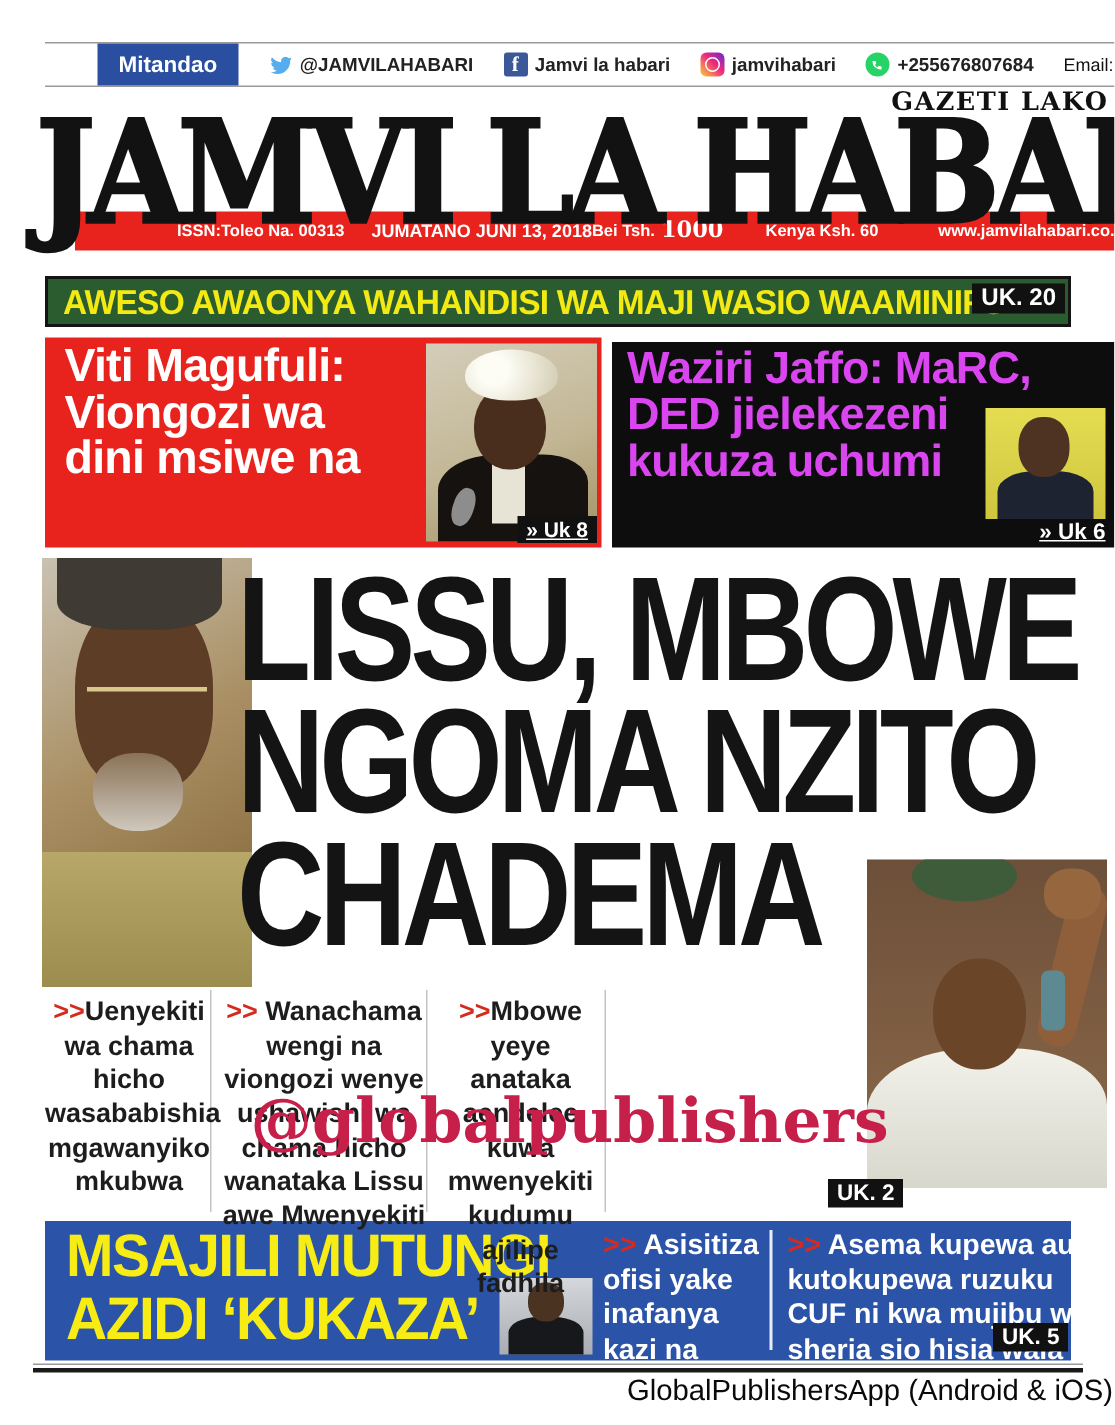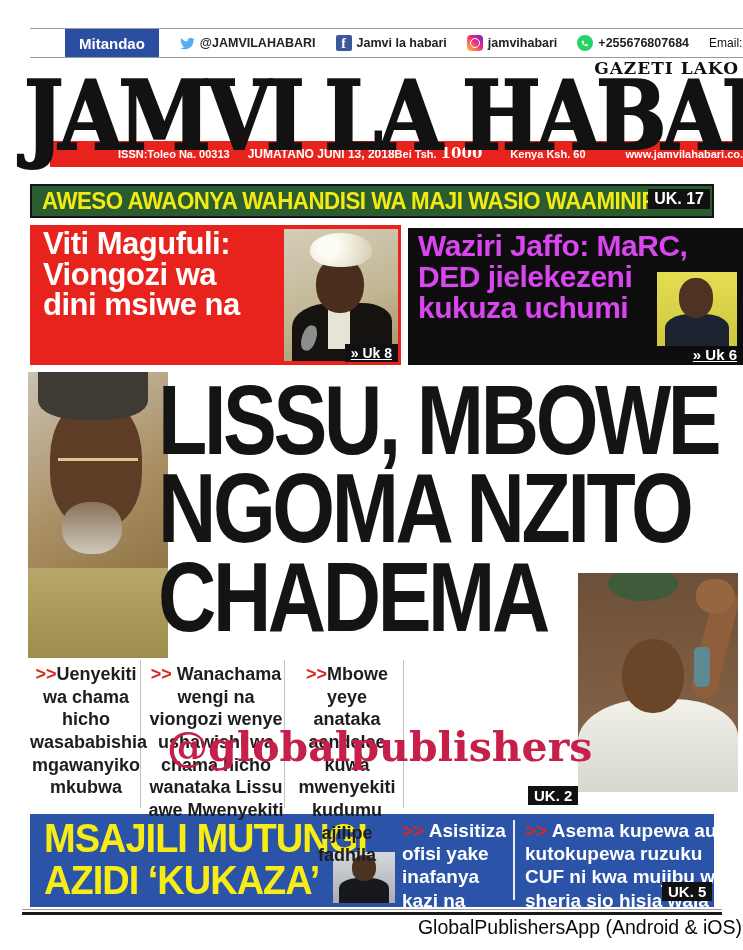--- a/index.html
+++ b/index.html
@@ -125,21 +125,21 @@
   
   .bullets{position:absolute;top:663px;z-index:2;text-align:center;}
   .bullet{font-size:18px;font-weight:bold;color:#1d1d1d;line-height:1.26;}
   .chev{color:#d42b1e;}
   .col1{left:30px;width:112px;}
   .col2{left:147px;width:138px;}
   .col3{left:291px;width:112px;}
   .col4{left:410px;width:152px;}
   .vline{position:absolute;width:1px;background:#c3c3c3;top:660px;height:148px;z-index:1;}
   .vl1{left:140px;} .vl2{left:284px;} .vl3{left:403px;}
-  .uk2-badge{position:absolute;left:528px;top:786px;z-index:3;}
+  .uk2-badge{position:absolute;left:552px;top:786px;z-index:3;}
 
   
   .wm-center{position:absolute;left:167px;top:723px;z-index:10;
     font-family:"DejaVu Serif",serif;font-weight:bold;font-size:41px;
     color:#c51f4a;letter-spacing:0px;white-space:nowrap;}
   .wm-app{position:absolute;right:1px;top:916px;z-index:10;font-size:19.5px;
     color:#0a0a0a;white-space:nowrap;text-shadow:0 0 2px #fff;}
 
   
   .bottom-banner{position:absolute;left:30px;top:814px;width:684px;height:93px;
@@ -200,21 +200,21 @@
     <span class="t issn">ISSN:Toleo Na. 00313</span>
     <span class="t date">JUMATANO  JUNI  13, 2018</span>
     <span class="t bei">Bei Tsh.</span>
     <span class="price">1000</span>
     <span class="t kenya">Kenya Ksh. 60</span>
     <span class="t web">www.jamvilahabari.co.tz</span>
   </div>
 
   <div class="green-banner">
     <span class="txt">AWESO AWAONYA WAHANDISI WA MAJI WASIO WAAMINIFU</span>
-    <span class="uk-badge">UK. 17</span>
+    <span class="uk-badge">UK. 20</span>
   </div>
 
   <div class="box-magufuli">
     <div class="hl">
       <div>Viti Magufuli:</div>
       <div>Viongozi wa</div>
       <div>dini msiwe na</div>
     </div>
     <div class="photo-frame photo-magufuli">
       <div class="mg-suit"></div>

